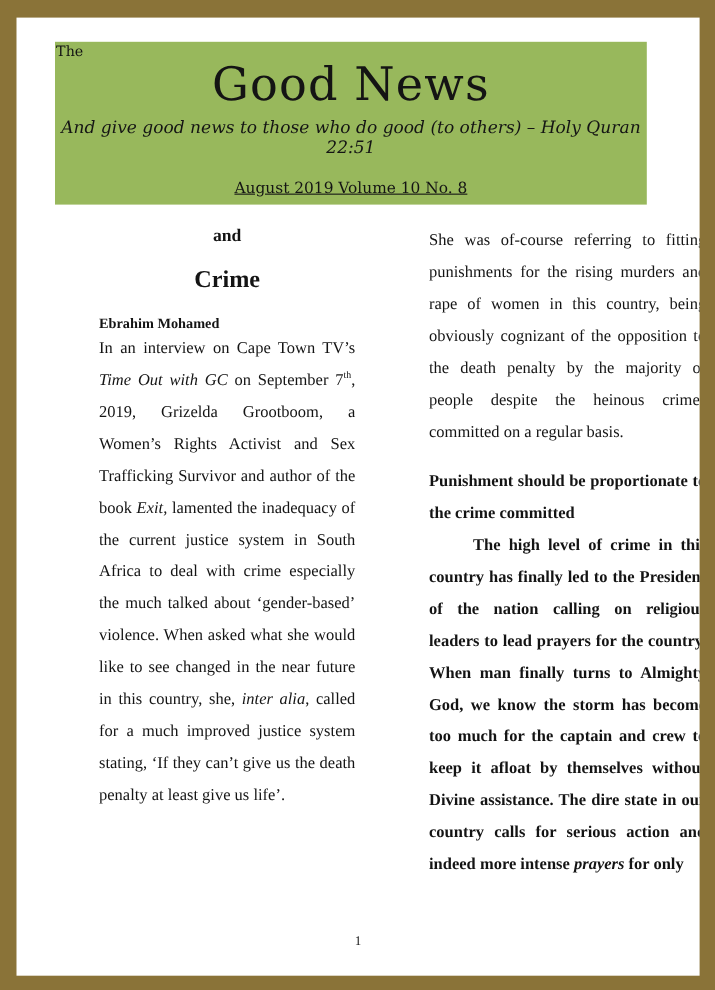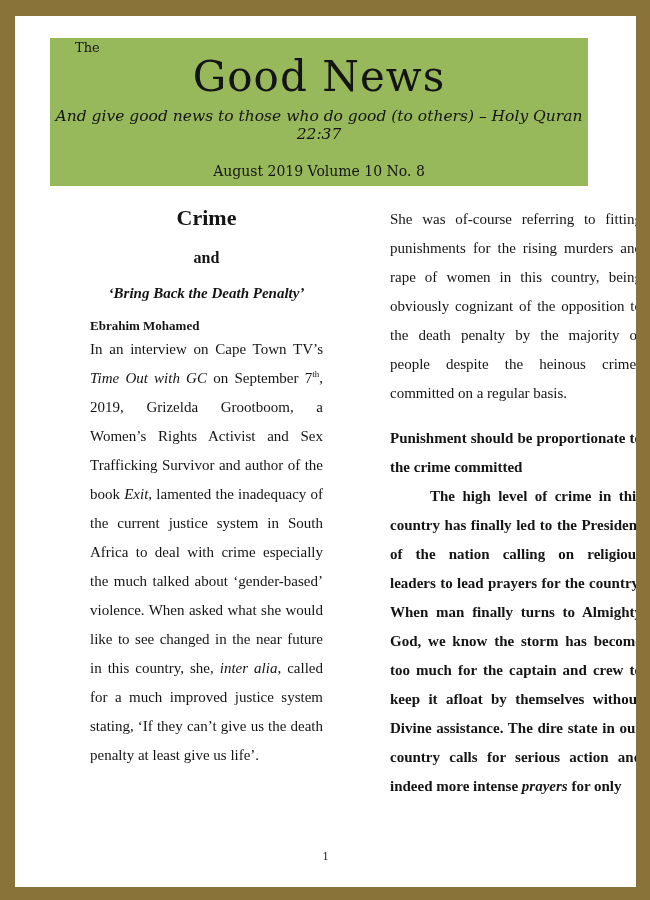--- a/index.html
+++ b/index.html
@@ -24,37 +24,38 @@
   
   .masthead {
     position: absolute;
     left: 35px; top: 22px;
     width: 538px; height: 148px;
     background: #98b85c;
     text-align: center;
     font-family: "DejaVu Serif", serif;
   }
   .the-label {
-    position: absolute; left: 25px; top: 2px;
+    position: absolute; left: 1px; top: 2px;
     font-size: 13px;
   }
   .nl-title {
     padding-top: 16px;
     font-size: 42px;
     letter-spacing: 1px;
     line-height: 46px;
   }
   .tagline {
     margin-top: 7px;
     font-size: 15.5px;
     font-style: italic;
   }
   .issue-line {
     margin-top: 20px;
     font-size: 14px;
+    text-decoration: underline;
   }
   
   .col { position: absolute; top: 189px; }
   .col-left  { left: 75px;  width: 233px; }
   .col-right { left: 343px; width: 252px; margin-left: 32px; }
 
   .art-title { text-align: center; font-weight: bold; }
   .t-big   { font-size: 22px; line-height: 26px; margin-bottom: 17px; }
   .t-small { font-size: 16px; line-height: 20px; margin-bottom: 16px; }
   .art-subtitle {
@@ -92,28 +93,27 @@
 </style>
 </head>
 <body>
 
 <div class="frame" style="background-color: rgb(138, 115, 56);">
   <div class="page">
 
     <header class="masthead" style="background-color: rgb(152, 184, 92);">
       <div class="the-label">The</div>
       <div class="nl-title">Good News</div>
-      <div class="tagline">And give good news to those who do good (to others) – Holy Quran 22:37</div>
+      <div class="tagline">And give good news to those who do good (to others) – Holy Quran 22:51</div>
       <div class="issue-line">August 2019 Volume 10 No. 8</div>
     </header>
 
     <section class="col col-left">
+      <div class="art-title t-small">and</div>
       <div class="art-title t-big">Crime</div>
-      <div class="art-title t-small">and</div>
-      <div class="art-subtitle">‘Bring Back the Death Penalty’</div>
       <div class="art-author">Ebrahim Mohamed</div>
       <p class="body-text"><span>In an interview on Cape Town TV’s </span><span class="run-i">Time Out with GC</span><span> on September 7</span><span class="run-sup">th</span><span>, 2019, Grizelda Grootboom, a Women’s Rights Activist and Sex Trafficking Survivor and author of the book </span><span class="run-i">Exit,</span><span> lamented the inadequacy of the current justice system in South Africa to deal with crime especially the much talked about ‘gender-based’ violence. When asked what she would like to see changed in the near future in this country, she, </span><span class="run-i">inter alia</span><span>, called for a much improved justice system stating, ‘If they can’t give us the death penalty at least give us life’.</span></p>
     </section>
 
     <section class="col col-right">
       <p class="body-text"><span>She was of-course referring to fitting punishments for the rising murders and rape of women in this country, being obviously cognizant of the opposition to the death penalty by the majority of people despite the heinous crimes committed on a regular basis.</span></p>
       <h3 class="subheading">Punishment should be proportionate to the crime committed</h3>
       <p class="body-text indented"><span>The high level of crime in this country has finally led to the President of the nation calling on religious leaders to lead prayers for the country. When man finally turns to Almighty God, we know the storm has become too much for the captain and crew to keep it afloat by themselves without Divine assistance. The dire state in our country calls for serious action and indeed more intense </span><span class="run-i">prayers</span><span> for only</span></p>
     </section>
 

